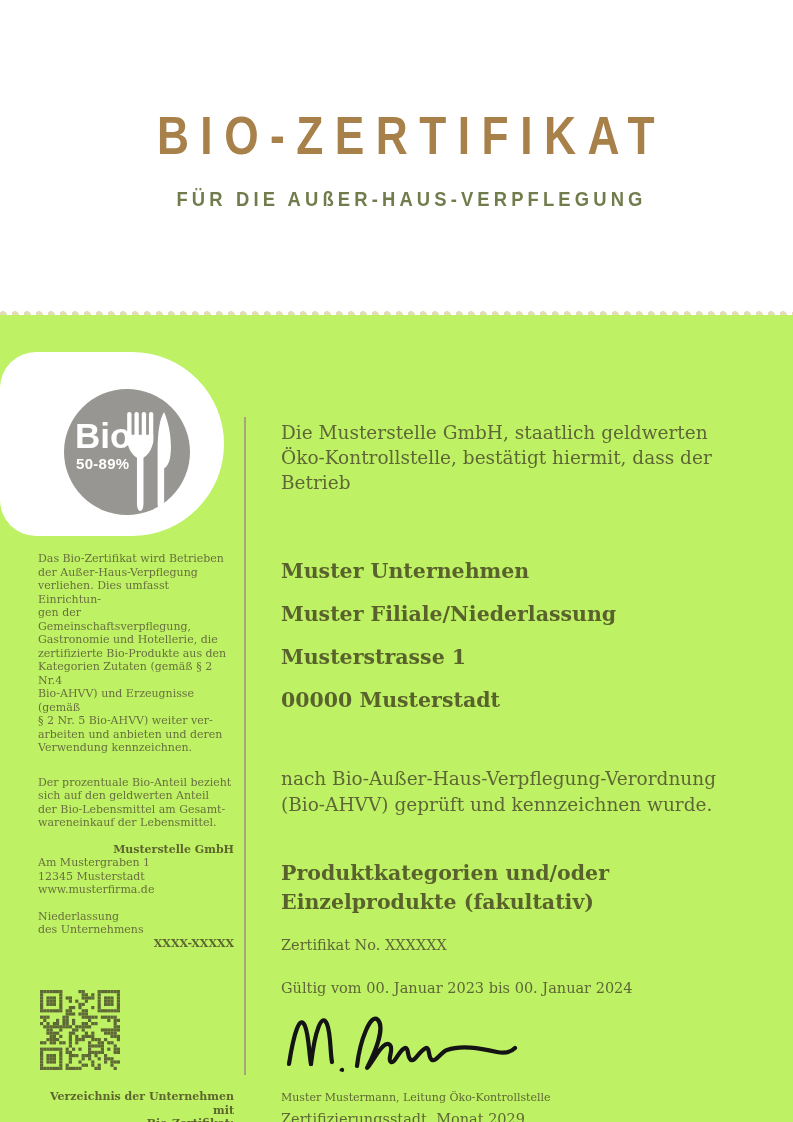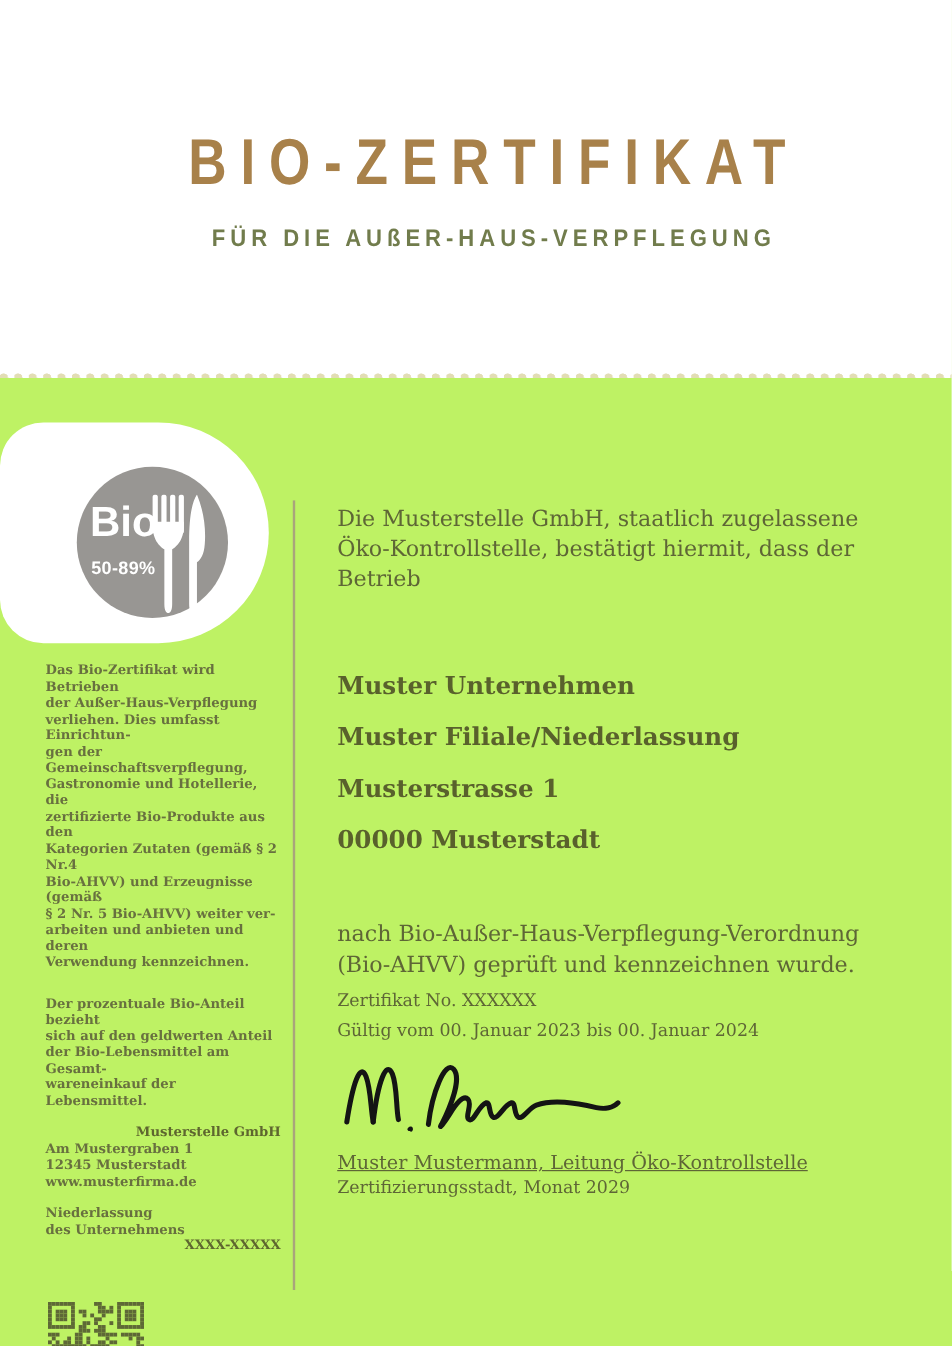--- a/index.html
+++ b/index.html
@@ -36,49 +36,49 @@
   }
   .bio-circle{
     position:absolute;left:64px;top:37px;width:126px;height:126px;border-radius:50%;
     background:#989693;color:#ffffff;
   }
   .bio-word{
     position:absolute;left:11px;top:29px;
     font-family:"Liberation Sans",sans-serif;font-weight:700;font-size:35px;line-height:1;
   }
   .bio-range{
-    position:absolute;left:12px;top:76px;
+    position:absolute;left:12px;top:66px;
     font-family:"Liberation Sans",sans-serif;font-weight:700;font-size:15px;letter-spacing:.3px;
   }
   .utensils{position:absolute;left:62px;top:23px;}
   
   .divider{
     position:absolute;left:244px;top:102px;width:2px;height:658px;background:#a9a47c;
   }
   
   .sidebar{
     position:absolute;left:38px;top:237px;width:196px;
     font-size:11px;line-height:13.5px;color:#68703f;
   }
-  .sidebar p{margin:0;white-space:pre-line;font-weight:bold;}
+  .sidebar p{margin:0;white-space:pre-line;}
   .sb-gap-lg{margin-top:21px !important;}
   .sb-gap-md{margin-top:13px !important;}
   .bold{font-weight:700;color:#5e662f;text-align:right;}
   .qr{display:block;margin:40px 0 0 2px;}
   
   .main{position:absolute;left:281px;top:105px;width:480px;color:#5e6636;}
   .main > *{margin:0;white-space:pre-line;}
   .m-intro{font-size:18.5px;line-height:25px;}
   .m-company{margin-top:55px;font-weight:700;font-size:20.5px;line-height:43px;color:#59612c;}
   .m-statement{margin-top:44px;font-size:18.5px;line-height:26px;}
   .m-prodhead{margin-top:41px;font-weight:700;font-size:20.5px;line-height:29px;color:#59612c;}
-  .m-certno{margin-top:8px;font-size:14.5px;}
-  .m-valid{margin-top:9px;font-size:14.5px;}
+  .m-certno{margin-top:20px;font-size:14.5px;}
+  .m-valid{margin-top:27px;font-size:14.5px;}
   .m-sign{display:block;margin-top:12px;}
-  .m-signer{margin-top:8px;font-size:16px;line-height:20px;text-decoration:underline;}
+  .m-signer{margin-top:8px;font-size:11px;line-height:20px;}
   .m-place{margin-top:1px;font-size:14.5px;line-height:20px;}
 </style>
 </head>
 <body>
 
 <div class="page">
 
   <div class="hdr-title">BIO-ZERTIFIKAT</div>
   <div class="hdr-sub">FÜR DIE AUßER-HAUS-VERPFLEGUNG</div>
 
@@ -429,28 +429,30 @@
           <rect x="54.4" y="76.8" width="3.2" height="3.2"></rect>
           <rect x="57.6" y="76.8" width="3.2" height="3.2"></rect>
           <rect x="73.6" y="76.8" width="3.2" height="3.2"></rect>
         </svg>
       <p class="bold" style="margin-top:20px">Verzeichnis der Unternehmen mit
 Bio-Zertifikat:
 www. musteradresse.de</p>
     </aside>
 
     <main class="main">
-      <p class="m-intro">Die Musterstelle GmbH, staatlich zugelassene
+      <p class="m-intro">Die Musterstelle GmbH, staatlich geldwerten
 Öko-Kontrollstelle, bestätigt hiermit, dass der Betrieb</p>
       <p class="m-company">Muster Unternehmen
 Muster Filiale/Niederlassung
 Musterstrasse 1
 00000 Musterstadt</p>
       <p class="m-statement">nach Bio-Außer-Haus-Verpflegung-Verordnung
 (Bio-AHVV) geprüft und kennzeichnen wurde.</p>
+      <p class="m-prodhead">Produktkategorien und/oder
+Einzelprodukte (fakultativ)</p>
       <p class="m-certno">Zertifikat No. XXXXXX</p>
       <p class="m-valid">Gültig vom 00. Januar 2023 bis 00. Januar 2024</p>
       <svg class="m-sign" width="240" height="72" viewBox="0 0 240 72" fill="none" stroke="#141414" stroke-width="4.2" stroke-linecap="round" stroke-linejoin="round">
         <path d="M8,56 C13,24 19,6 24,18 C28,28 28,46 30,56"></path>
         <path d="M30,56 C34,22 41,4 46,16 C50,26 49,44 51,54"></path>
         <path d="M60,62 C61,61 62,61 61.5,62.5" stroke-width="3"></path>
         <path d="M76,58 C79,32 90,4 97,12 C104,20 94,44 87,58 C84,63 89,57 94,49 C99,41 105,33 109,37 C113,41 106,52 110,54 C114,56 118,42 124,40 C128,39 126,50 130,52 C134,54 139,42 145,40 C149,39 147,50 151,52 C155,54 160,44 166,42 C180,37 198,40 216,44 C223,45.5 230,44 234,40"></path>
       </svg>
       <p class="m-signer">Muster Mustermann, Leitung Öko-Kontrollstelle</p>
       <p class="m-place">Zertifizierungsstadt, Monat 2029</p>

